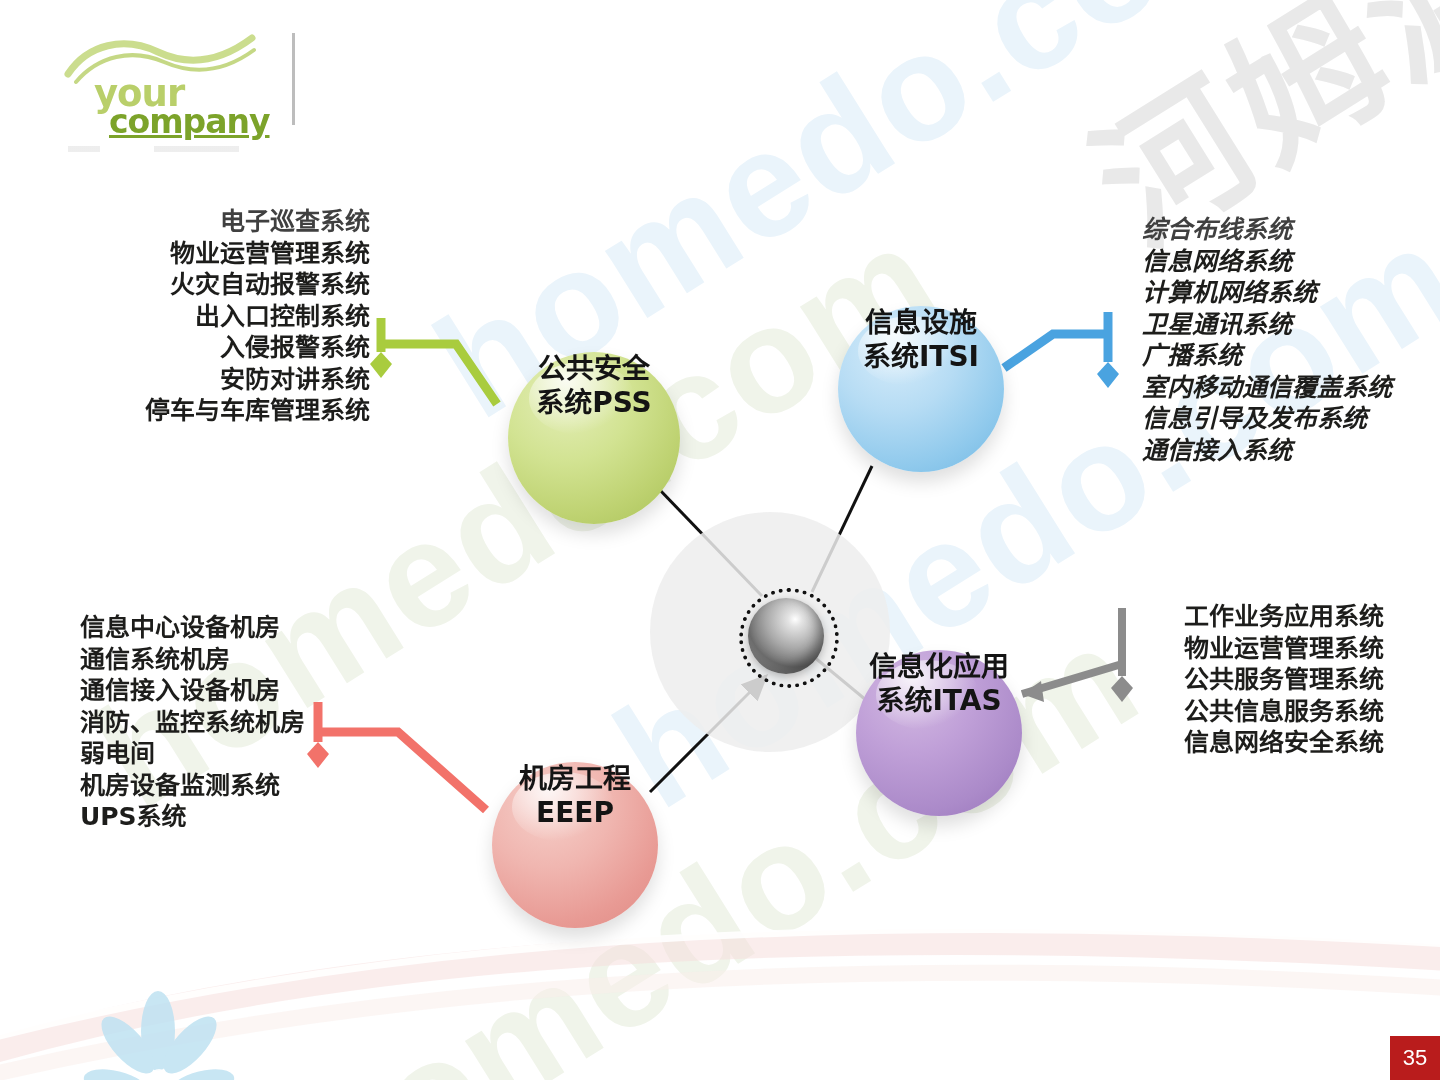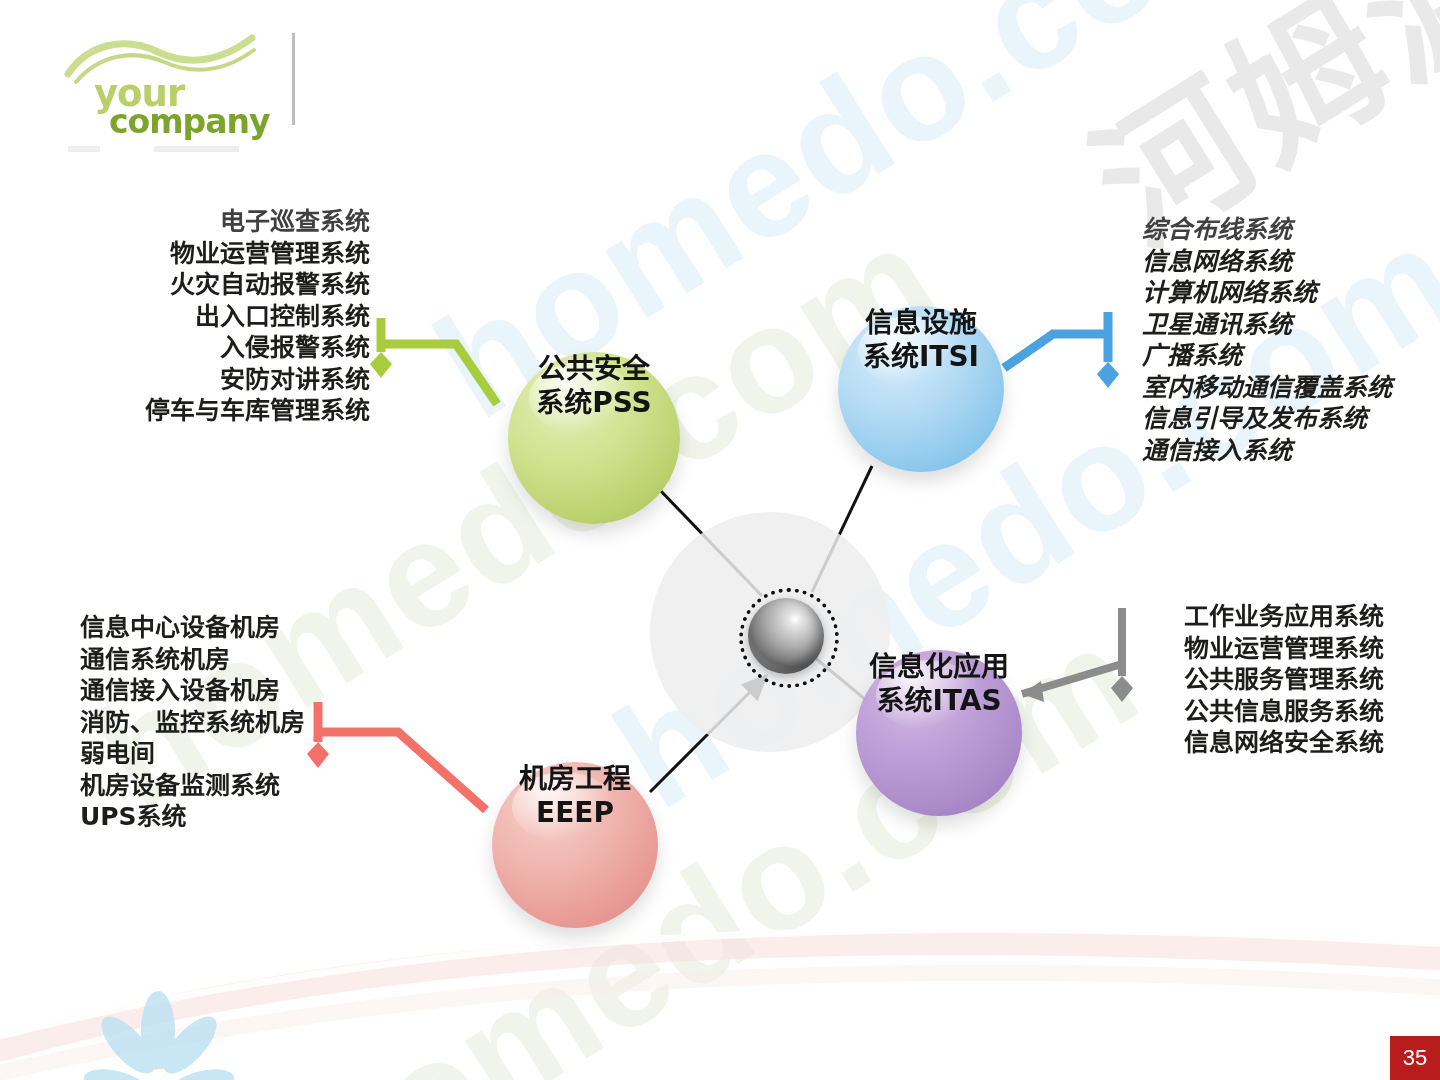--- a/index.html
+++ b/index.html
@@ -46,21 +46,21 @@
   #header{position:absolute;left:0;top:0;width:1440px;height:150px;}
   #logo{position:absolute;left:62px;top:30px;width:200px;height:105px;}
   #logo .logo-your{
     position:absolute;left:4px;top:42px;
     font-size:37px;font-weight:700;color:#b9cf6a;
     font-family:"DejaVu Sans",sans-serif;letter-spacing:-1px;margin-left:28px;
   }
   #logo .logo-company{
     position:absolute;left:47px;top:72px;
     font-size:33px;font-weight:700;color:#7ca32a;
-    font-family:"DejaVu Sans",sans-serif;letter-spacing:-1px;
+    font-family:"DejaVu Sans",sans-serif;letter-spacing:-1px;text-decoration:underline;
   }
   #logo .logo-fine{
     position:absolute;left:6px;top:116px;width:180px;height:6px;
     background:linear-gradient(90deg,#e8e8e8 0 18%,transparent 18% 48%,#e8e8e8 48% 95%,transparent 95%);
     opacity:.75;
   }
   #divider{position:absolute;left:292px;top:33px;width:3px;height:92px;background:#bdbdbd;}
   #title{
     position:absolute;left:330px;top:48px;
     font-size:47px;font-weight:700;color:#f08a23;

